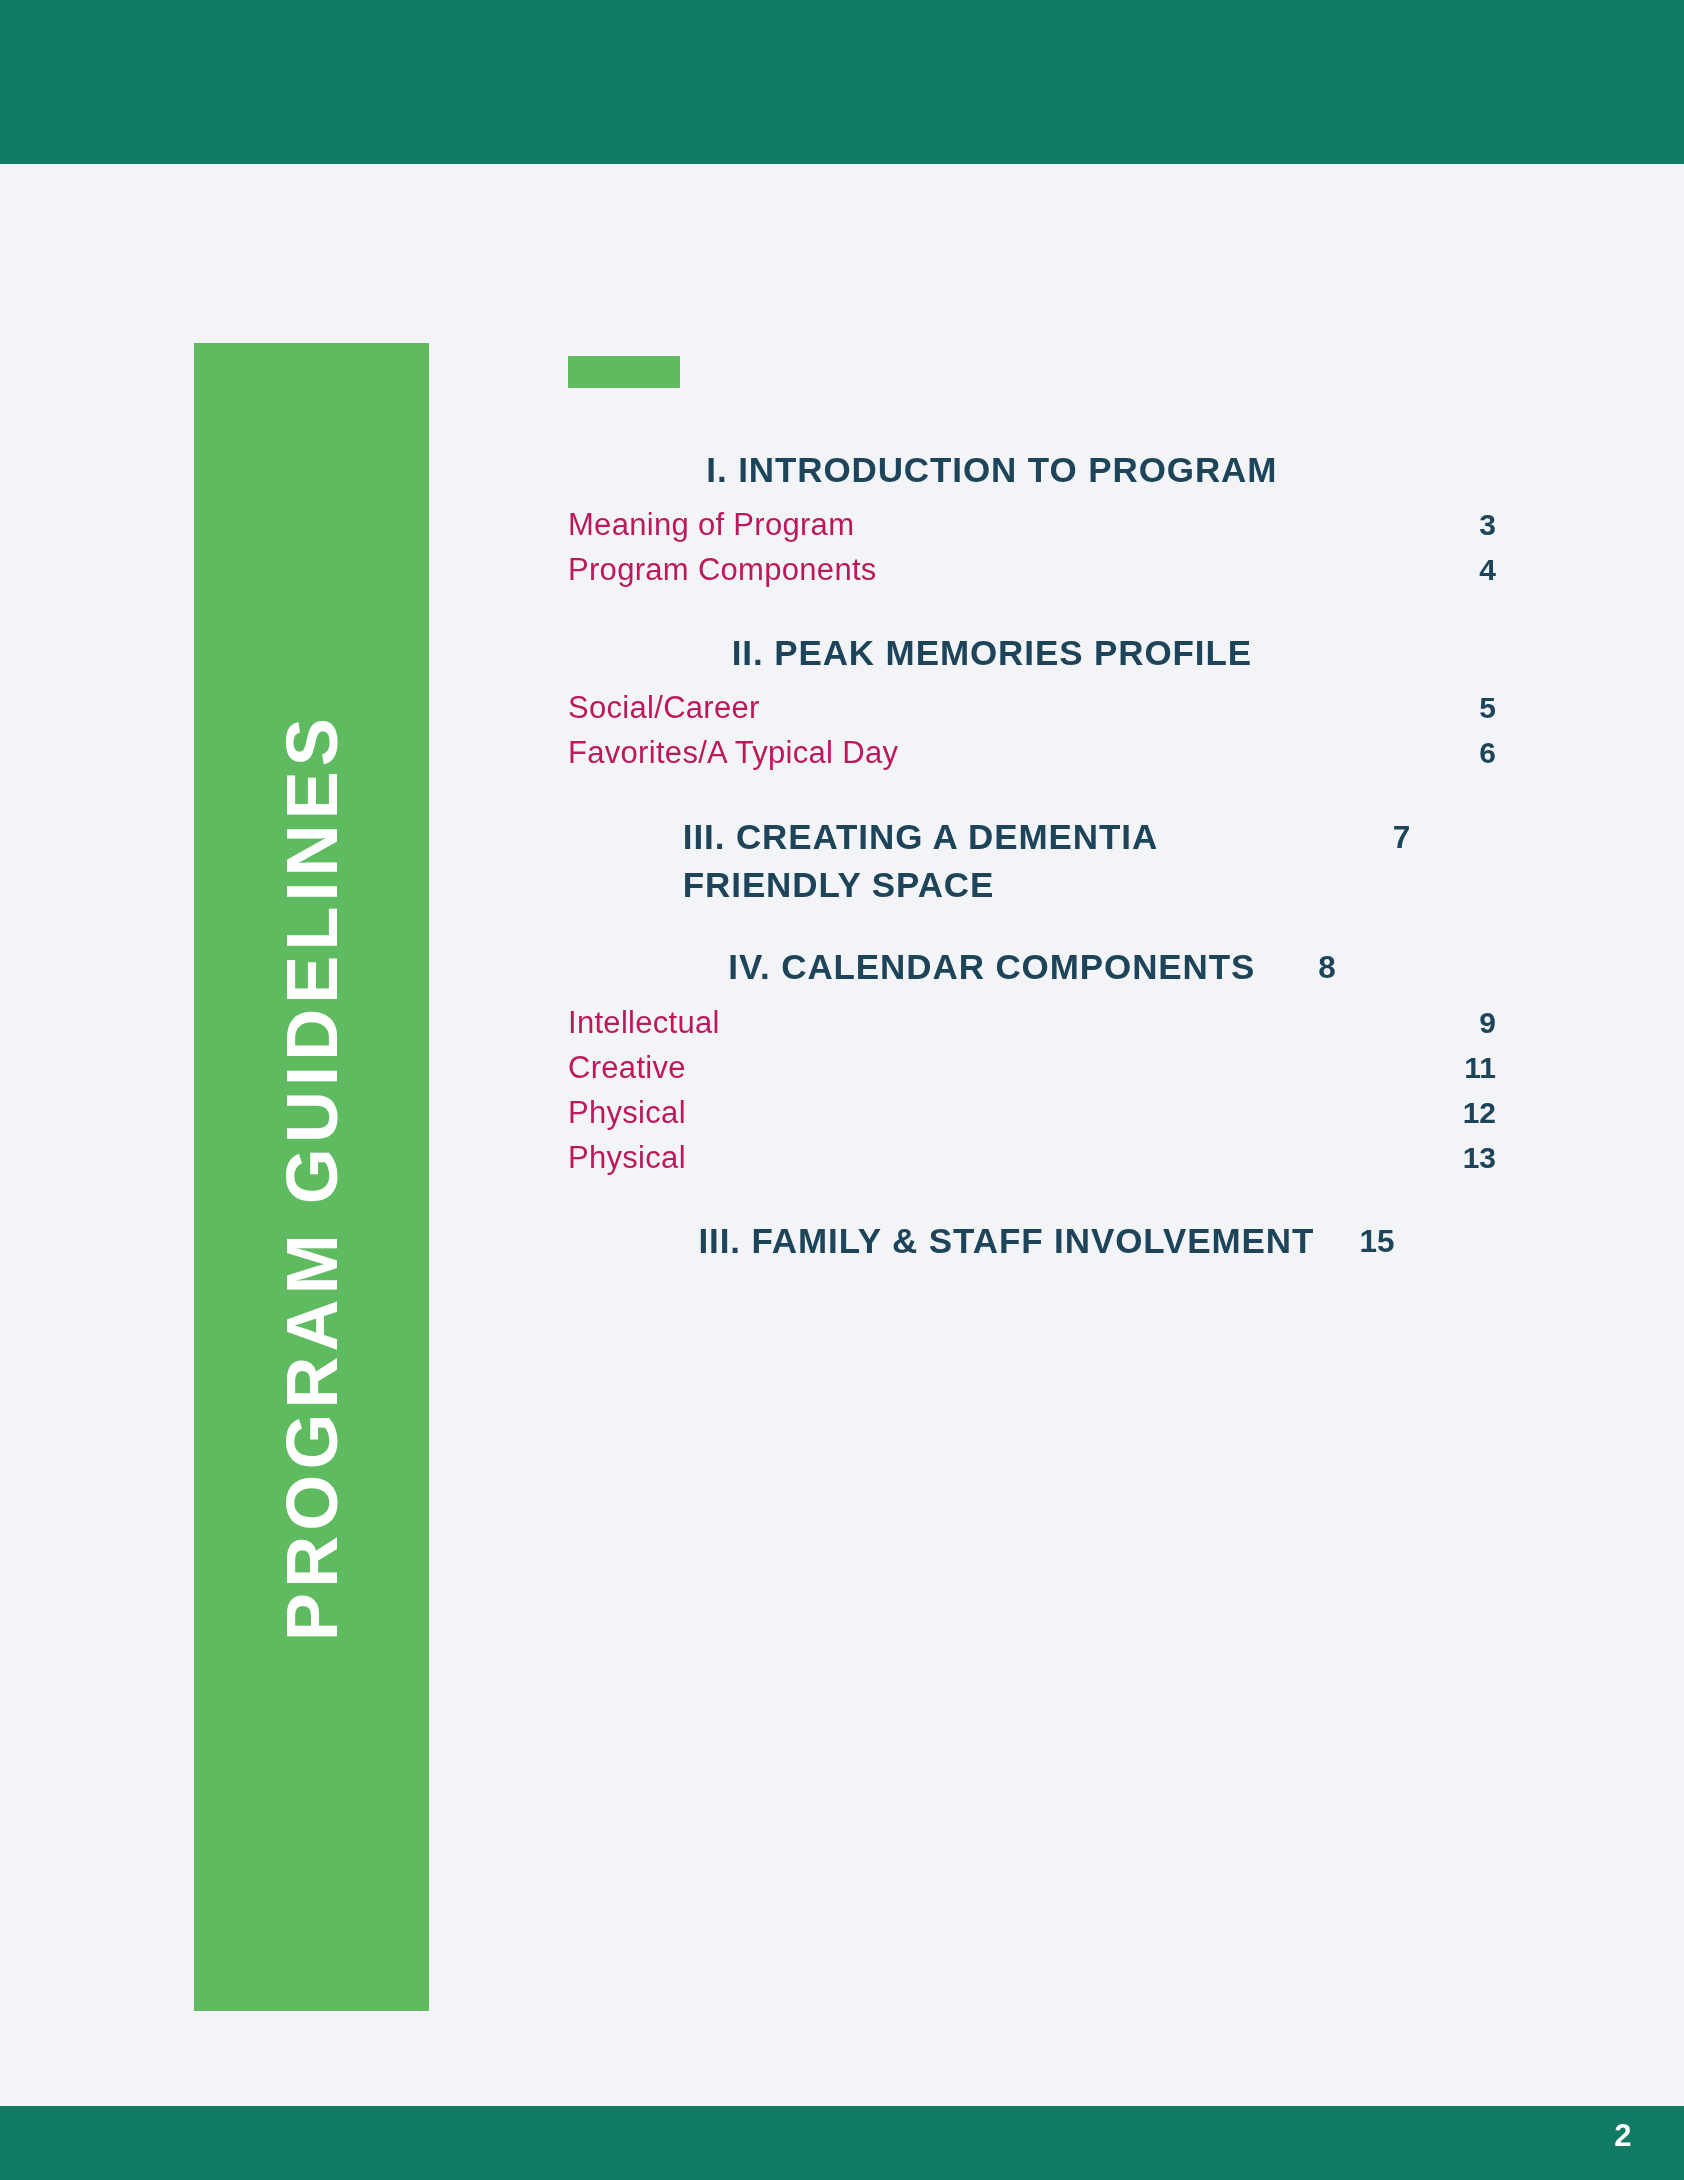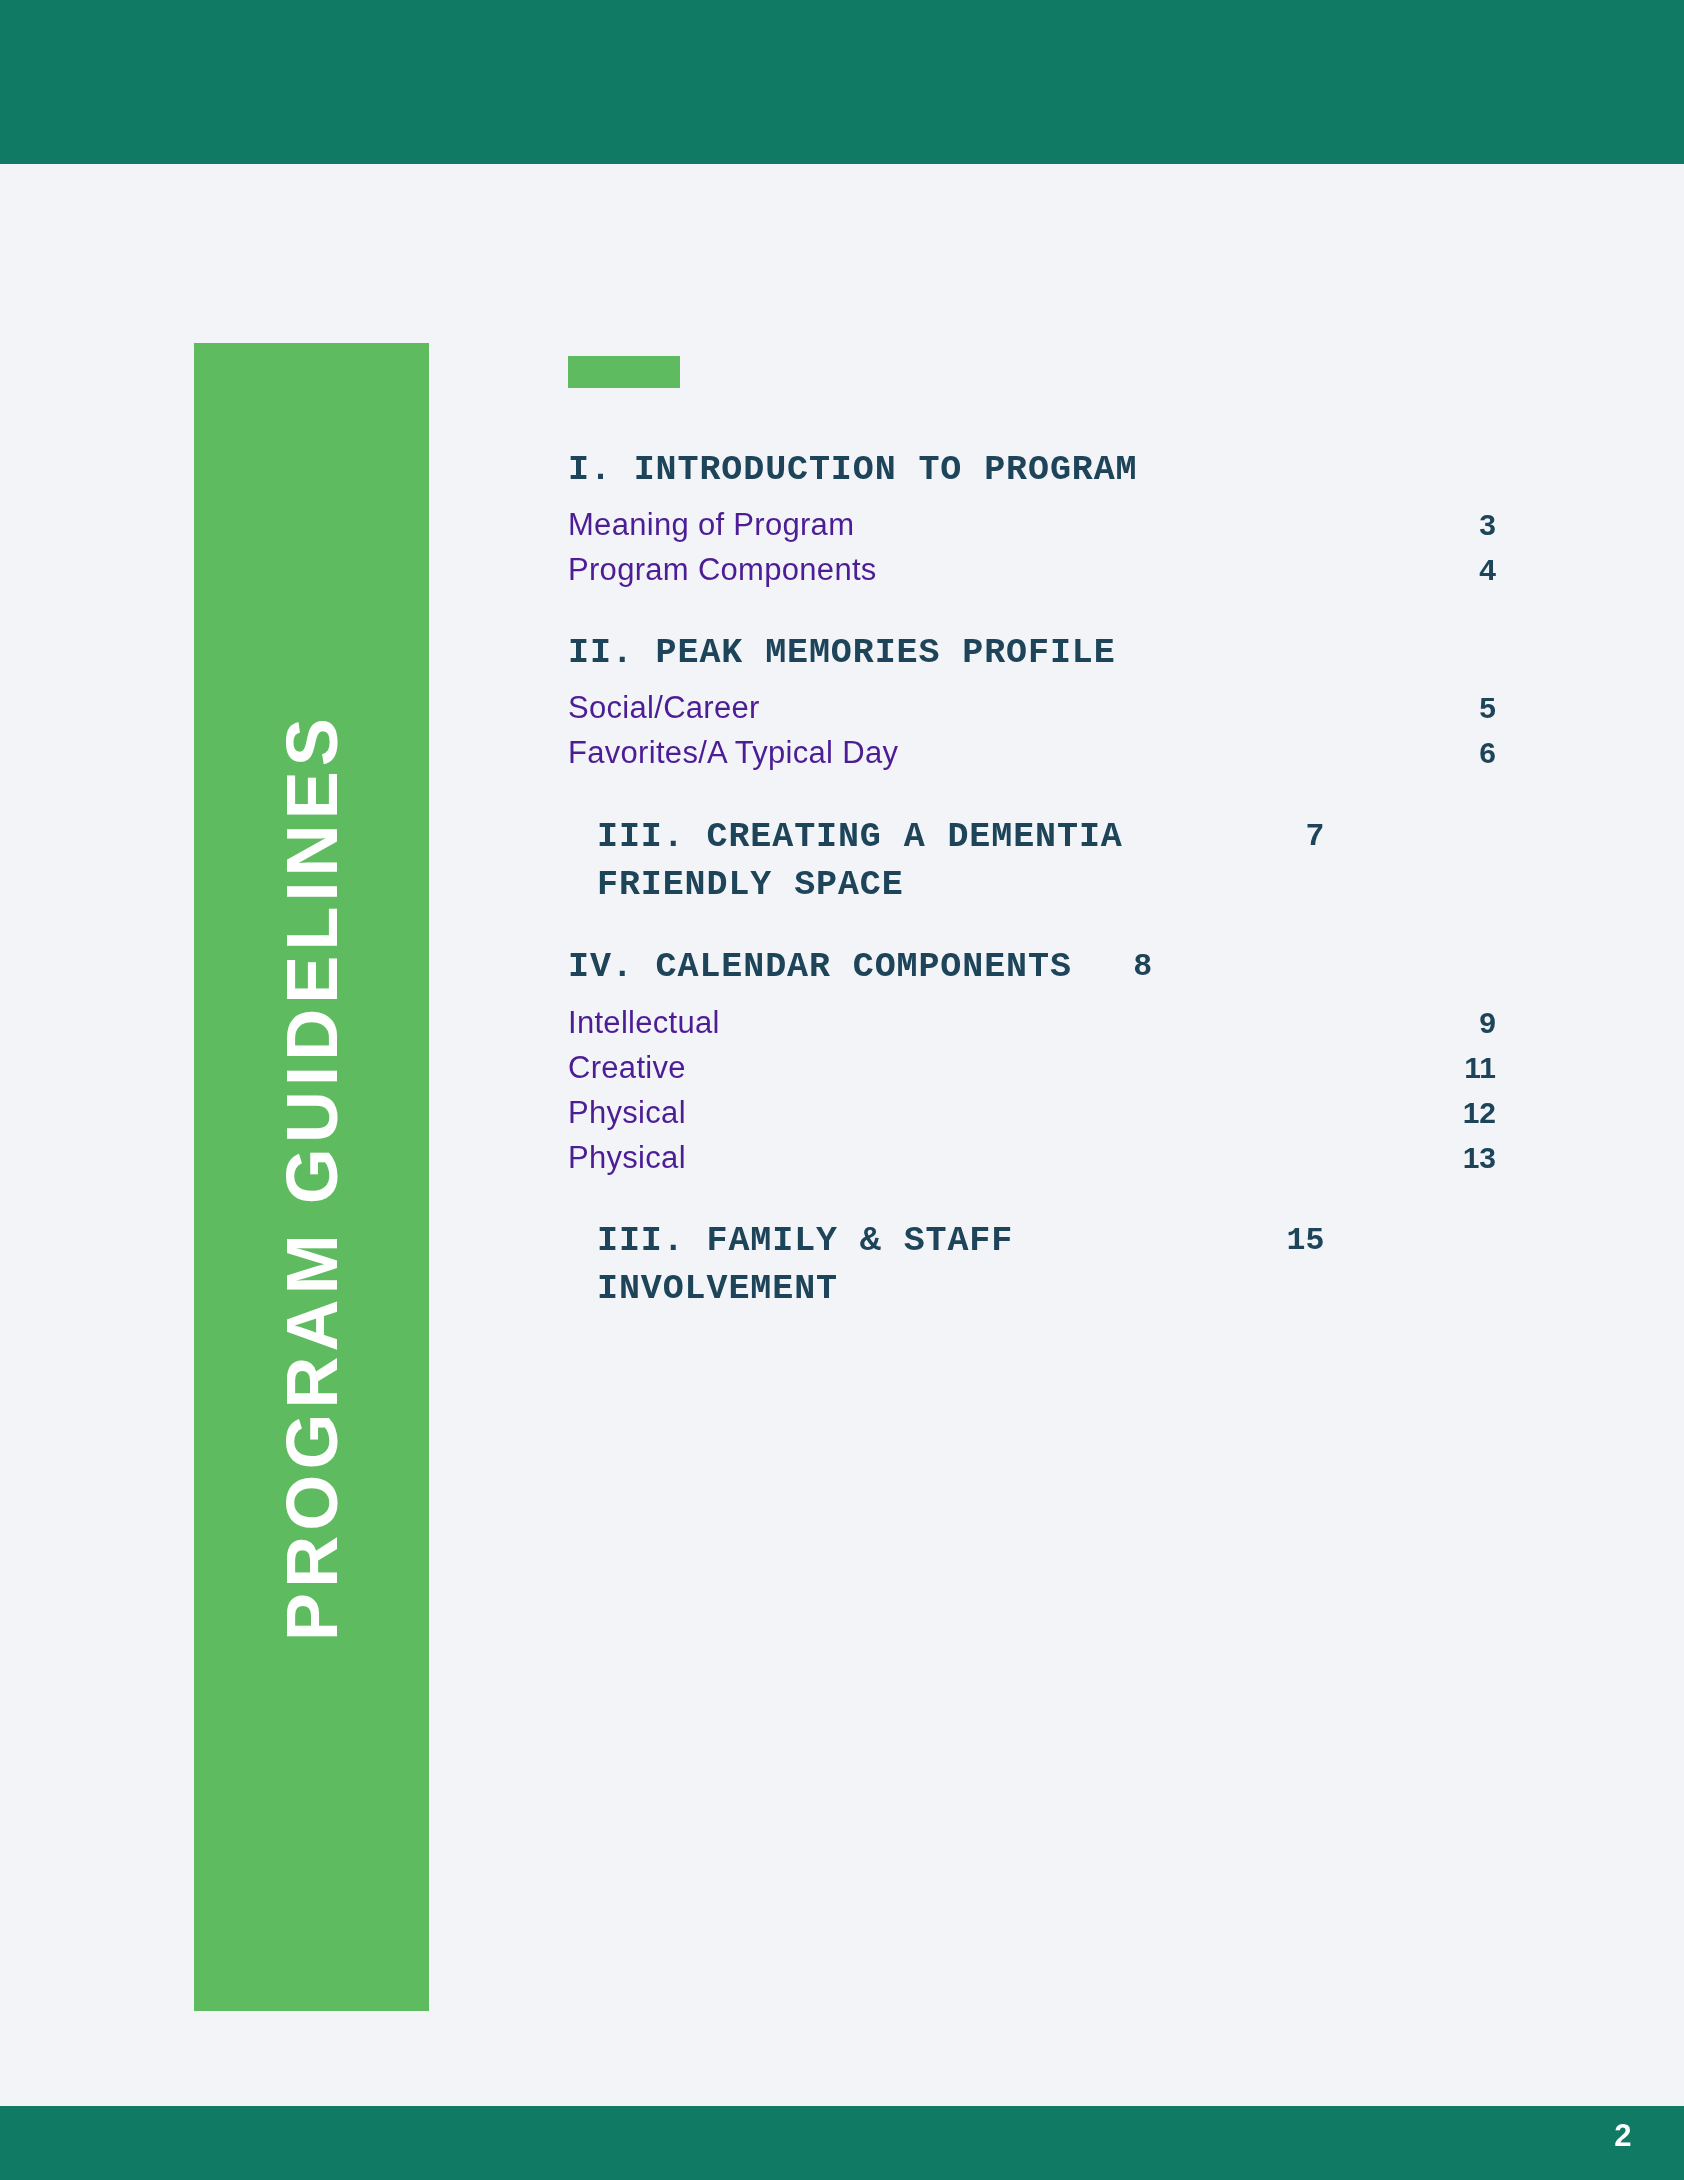--- a/index.html
+++ b/index.html
@@ -83,23 +83,22 @@
     margin-bottom: 37px;
   }
   .toc-section.tight {
     margin-bottom: 34px;
     margin-left: 29px;
   }
 
   .toc-head-row {
     display: flex;
     align-items: flex-start;
-    justify-content: flex-start;
+    justify-content: center;
     gap: 20.4px;
-    font-family: Liberation Mono, monospace;
   }
   .toc-head {
     font-size: 35px;
     font-weight: 700;
     color: #1d4459;
     letter-spacing: 0.9px;
     line-height: 1.38;
     text-transform: uppercase;
     max-width: 647px;
   }
@@ -121,21 +120,21 @@
     display: flex;
     align-items: baseline;
     justify-content: space-between;
     gap: 20.4px;
     line-height: 1.28;
     padding: 2.6px 0;
   }
   .toc-item-label {
     font-size: 31px;
     font-weight: 400;
-    color: #4c1d95;
+    color: #be185d;
     letter-spacing: 0.3px;
   }
   .toc-item-page {
     font-size: 30px;
     font-weight: 700;
     color: #1d4459;
     min-width: 60px;
     text-align: right;
     flex-shrink: 0;
   }

